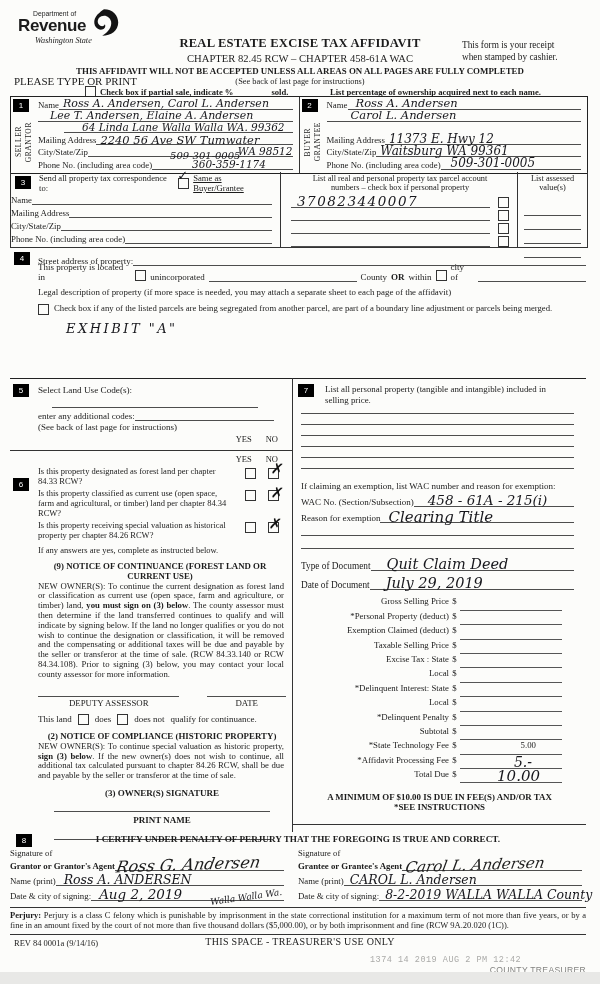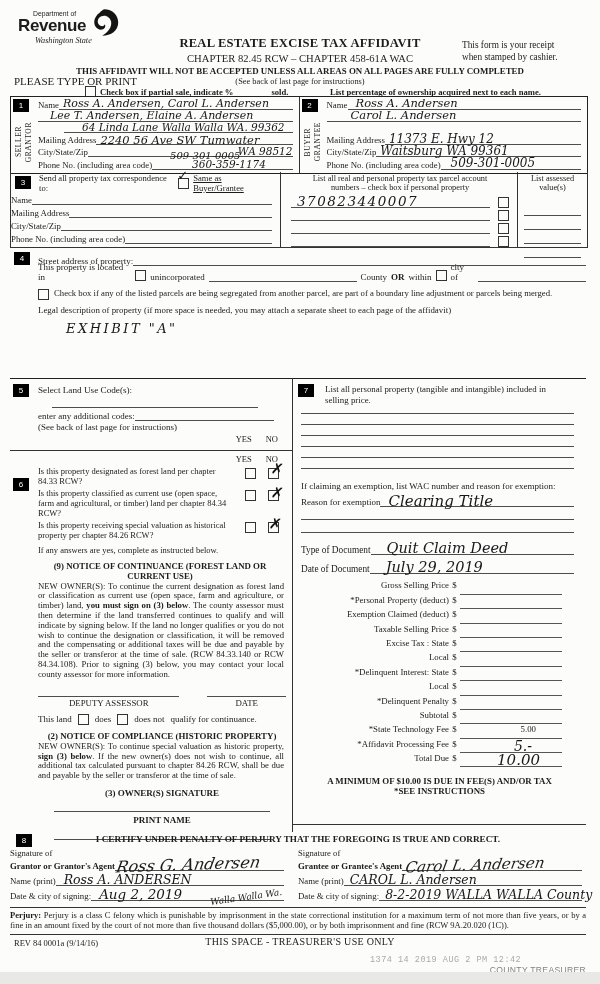--- a/index.html
+++ b/index.html
@@ -235,25 +235,25 @@
         <span class="cb" style="margin-bottom:1px;"></span>
         <span style="font-size:9px;">unincorporated</span>
         <span class="fl" style="width:150px;"></span>
         <span style="font-size:9px;">County</span>
         <span class="b" style="font-size:9px;">OR</span>
         <span style="font-size:9px;">within</span>
         <span class="cb" style="margin-bottom:1px;"></span>
         <span style="font-size:9px;">city of</span>
         <span class="fl" style="width:110px;"></span>
       </div>
+      <div style="font-size:8.9px;margin-top:5px;">Legal description of property (if more space is needed, you may attach a separate sheet to each page of the affidavit)</div>
       <div style="display:flex;align-items:flex-start;gap:5px;margin-top:6px;">
         <span class="cb" style="margin-top:1px;"></span>
         <span style="font-size:8.7px;">Check box if any of the listed parcels are being segregated from another parcel, are part of a boundary line adjustment or parcels being merged.</span>
       </div>
-      <div style="font-size:8.9px;margin-top:5px;">Legal description of property (if more space is needed, you may attach a separate sheet to each page of the affidavit)</div>
       <div class="hw" style="margin-left:28px;margin-top:6px;font-size:13px;letter-spacing:2.5px;">EXHIBIT  "A"</div>
     </div>
   </div>
 
   <div class="lcol">
     <div class="numbox" style="left:3px;top:6px;">5</div>
     <div class="numbox" style="left:3px;top:100px;">6</div>
 
     <div style="font-size:9.2px;margin-top:4px;">Select Land Use Code(s):</div>
     <div class="fl" style="height:12px;margin:0 28px 0 14px;"></div>
@@ -335,20 +335,26 @@
 
     <div class="fl" style="height:8px;margin-right:4px;"></div>
     <div class="fl" style="height:10px;margin-right:4px;"></div>
     <div class="fl" style="height:10px;margin-right:4px;"></div>
     <div class="fl" style="height:10px;margin-right:4px;"></div>
     <div class="fl" style="height:10px;margin-right:4px;"></div>
     <div class="fl" style="height:10px;margin-right:4px;"></div>
 
     <div style="font-size:9px;margin-top:12px;">If claiming an exemption, list WAC number and reason for exemption:</div>
     <div class="frow" style="height:16px;margin-right:4px;">
+      <span class="flabel" style="font-size:9px;">WAC No. (Section/Subsection)</span>
+      <span class="fline">
+          <span class="hw" style="position:absolute;left:14px;bottom:-2px;font-size:13.5px;">458 - 61A - 215(i)</span>
+        </span>
+    </div>
+    <div class="frow" style="height:16px;margin-right:4px;">
       <span class="flabel" style="font-size:9px;">Reason for exemption</span>
       <span class="fline">
           <span class="hw" style="position:absolute;left:8px;bottom:-4px;font-size:15px;">Clearing Title</span>
         </span>
     </div>
     <div class="fl" style="height:12px;margin-right:4px;"></div>
     <div class="fl" style="height:12px;margin-right:4px;"></div>
 
     <div class="frow" style="height:18px;margin-top:4px;margin-right:4px;">
       <span class="flabel" style="font-size:9.3px;text-align:right;">Type of Document</span>

